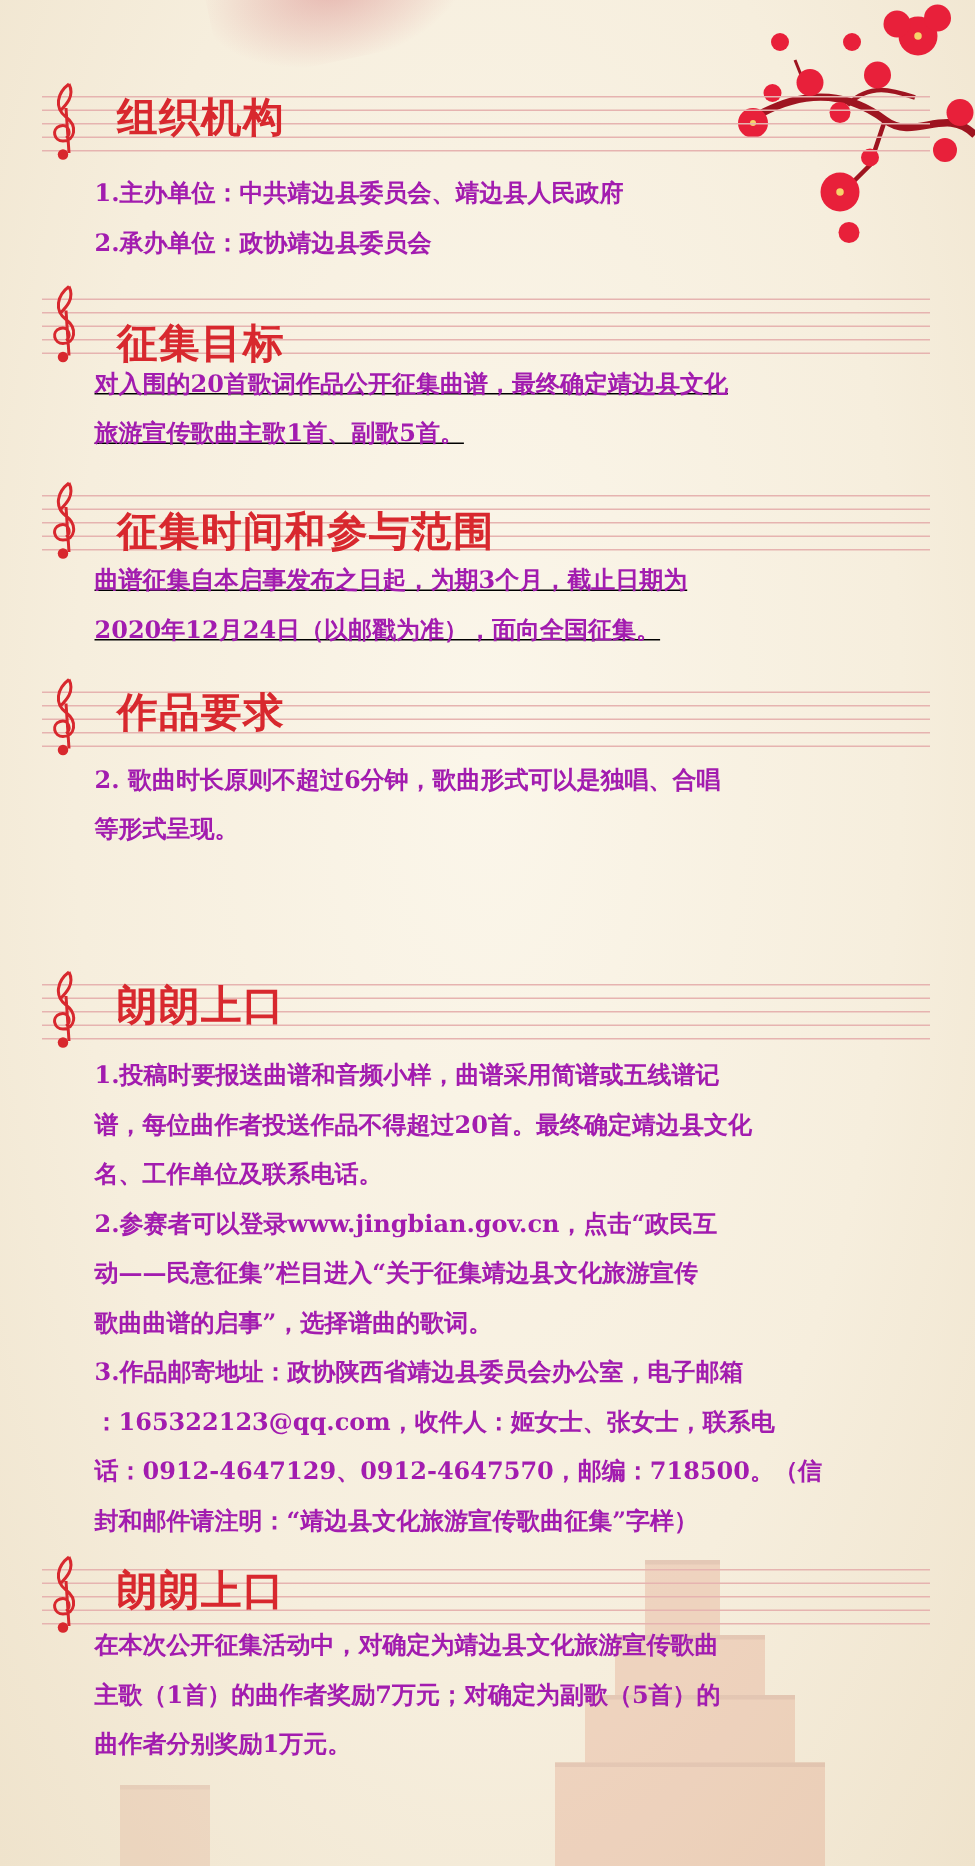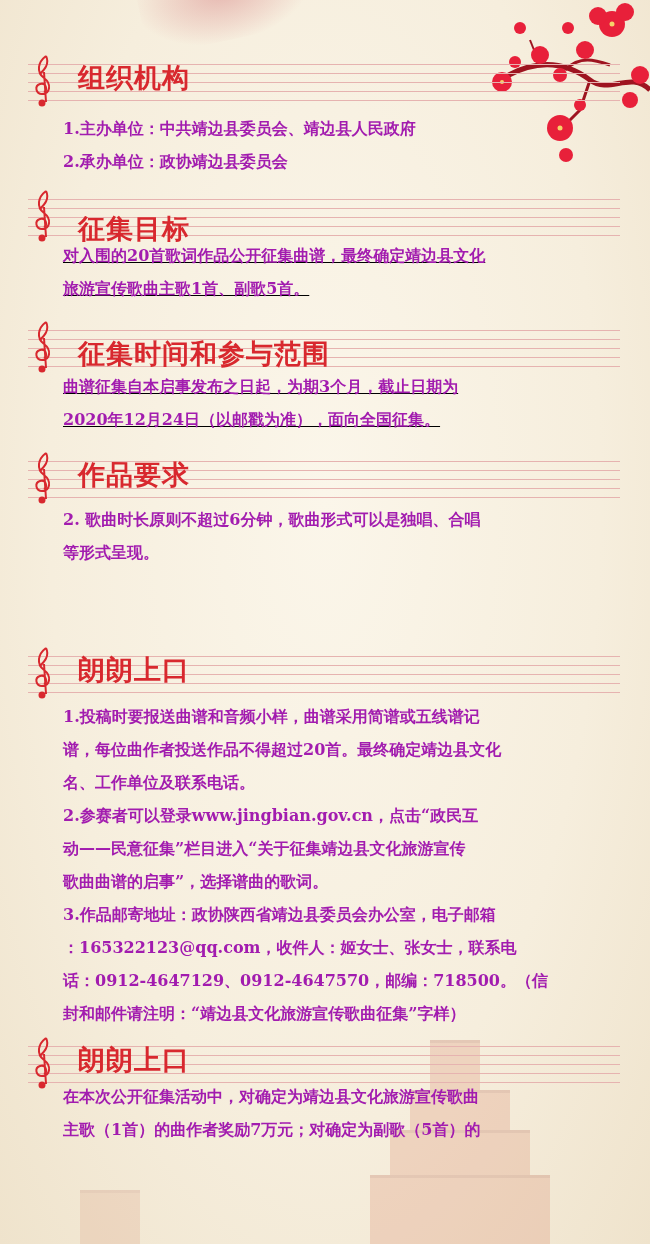--- a/index.html
+++ b/index.html
@@ -188,14 +188,15 @@
     <div class="line" style="top:36px"></div>
   </div>
   <svg class="clef" style="top:-6px" viewBox="0 0 30 56">
     <path d="M16 4 C8 10,6 20,14 26 C22 32,20 42,12 42 C6 42,4 34,10 32 C16 30,18 38,14 40 M16 4 C20 12,14 18,10 22 M14 20 L16 50" stroke="#d8282e" stroke-width="2" fill="none"></path>
     <circle cx="12" cy="51" r="3.5" fill="#d8282e"></circle>
   </svg>
   <div class="heading" style="top:2px;">朗朗上口</div>
   <div class="body" style="top:40px;">
     <p>在本次公开征集活动中，对确定为靖边县文化旅游宣传歌曲</p>
     <p>主歌（1首）的曲作者奖励7万元；对确定为副歌（5首）的</p>
+    <p>曲作者分别奖励1万元。</p>
   </div>
 </div>
 
 </body></html>

